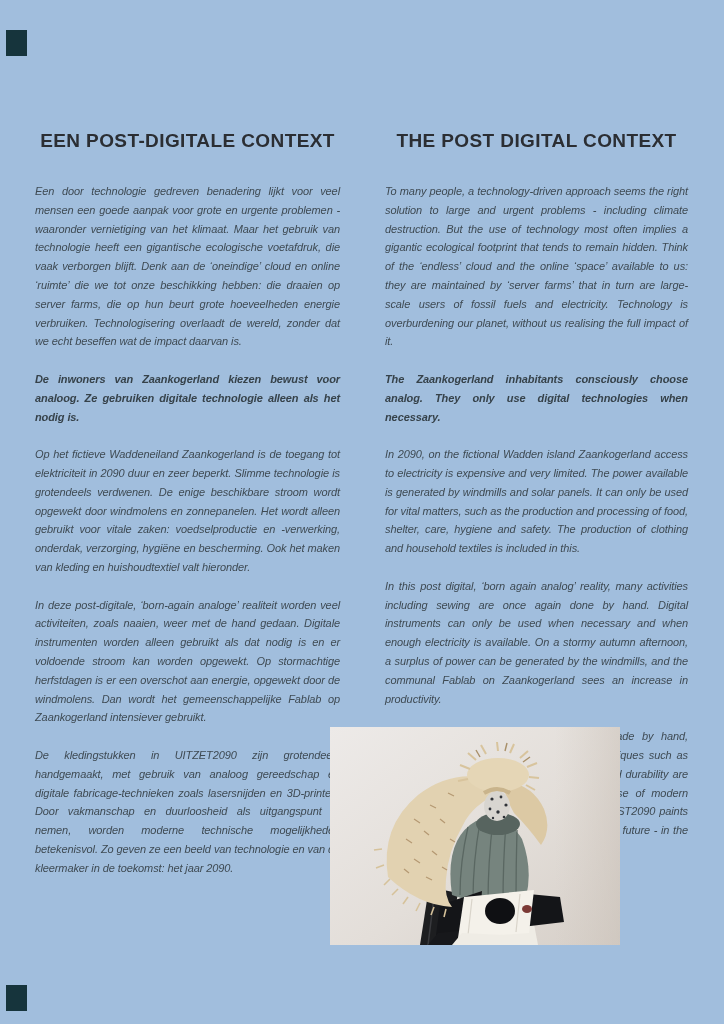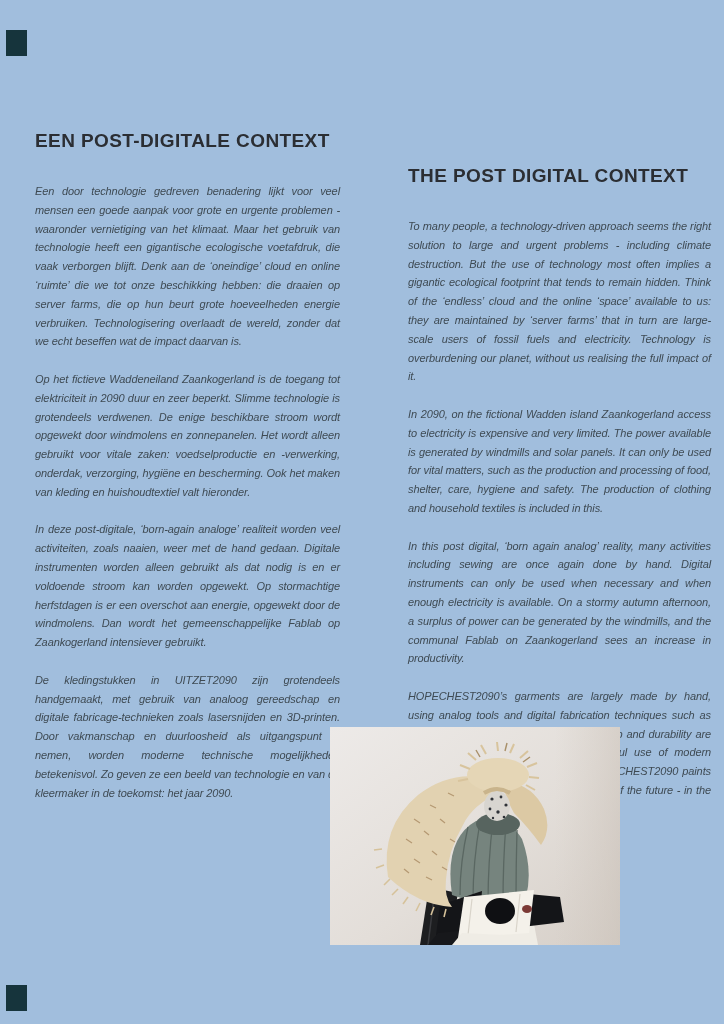--- a/index.html
+++ b/index.html
@@ -9,49 +9,51 @@
   }
   .corner-square{position:absolute;left:6px;width:21px;height:26px;background:#16343c;}
   .corner-square.top{top:30px;}
   .corner-square.bottom{top:985px;}
   .col{
     position:absolute;top:130px;width:305px;
     color:#3e4a53;font-size:11px;line-height:18.8px;letter-spacing:-0.1px;
     text-align:justify;
   }
   .col.left{left:35px;}
-  .col.right{left:408px;width:303px;margin-top:35px;}
+  .col.right{left:385px;width:303px;}
   .col h1{
     font-size:19px;line-height:22px;font-weight:bold;color:#2b2e33;
-    letter-spacing:0.4px;margin:0 0 30px 0;text-align:left;white-space:nowrap;
+    letter-spacing:0.4px;margin:0 0 30px 0;text-align:center;white-space:nowrap;
   }
   .col p{margin:0 0 18.8px 0;font-style:italic;}
   .col p.bold{font-weight:bold;color:#36424a;}
   .photo{position:absolute;left:330px;top:727px;width:290px;height:218px;margin:0;}
   .photo svg{display:block;}
 </style>
 </head>
 <body>
 
 <div class="page">
 
   <div class="corner-square top"></div>
   <div class="corner-square bottom"></div>
 
   <section class="col left">
     <h1>EEN POST-DIGITALE CONTEXT</h1>
     <p>Een door technologie gedreven benadering lijkt voor veel mensen een goede aanpak voor grote en urgente problemen - waaronder vernietiging van het klimaat. Maar het gebruik van technologie heeft een gigantische ecologische voetafdruk, die vaak verborgen blijft. Denk aan de ‘oneindige’ cloud en online ‘ruimte’ die we tot onze beschikking hebben: die draaien op server farms, die op hun beurt grote hoeveelheden energie verbruiken. Technologisering overlaadt de wereld, zonder dat we echt beseffen wat de impact daarvan is.</p>
+    <p class="bold">De inwoners van Zaankogerland kiezen bewust voor analoog. Ze gebruiken digitale technologie alleen als het nodig is.</p>
     <p>Op het fictieve Waddeneiland Zaankogerland is de toegang tot elektriciteit in 2090 duur en zeer beperkt. Slimme technologie is grotendeels verdwenen. De enige beschikbare stroom wordt opgewekt door windmolens en zonnepanelen. Het wordt alleen gebruikt voor vitale zaken: voedselproductie en -verwerking, onderdak, verzorging, hygiëne en bescherming. Ook het maken van kleding en huishoudtextiel valt hieronder.</p>
     <p>In deze post-digitale, ‘born-again analoge’ realiteit worden veel activiteiten, zoals naaien, weer met de hand gedaan. Digitale instrumenten worden alleen gebruikt als dat nodig is en er voldoende stroom kan worden opgewekt. Op stormachtige herfstdagen is er een overschot aan energie, opgewekt door de windmolens. Dan wordt het gemeenschappelijke Fablab op Zaankogerland intensiever gebruikt.</p>
     <p>De kledingstukken in UITZET2090 zijn grotendeels handgemaakt, met gebruik van analoog gereedschap en digitale fabricage-technieken zoals lasersnijden en 3D-printen. Door vakmanschap en duurloosheid als uitgangspunt te nemen, worden moderne technische mogelijkheden betekenisvol. Zo geven ze een beeld van technologie en van de kleermaker in de toekomst: het jaar 2090.</p>
   </section>
 
   <section class="col right">
     <h1>THE POST DIGITAL CONTEXT</h1>
     <p>To many people, a technology-driven approach seems the right solution to large and urgent problems - including climate destruction. But the use of technology most often implies a gigantic ecological footprint that tends to remain hidden. Think of the ‘endless’ cloud and the online ‘space’ available to us: they are maintained by ‘server farms’ that in turn are large-scale users of fossil fuels and electricity. Technology is overburdening our planet, without us realising the full impact of it.</p>
+    <p class="bold">The Zaankogerland inhabitants consciously choose analog. They only use digital technologies when necessary.</p>
     <p>In 2090, on the fictional Wadden island Zaankogerland access to electricity is expensive and very limited. The power available is generated by windmills and solar panels. It can only be used for vital matters, such as the production and processing of food, shelter, care, hygiene and safety. The production of clothing and household textiles is included in this.</p>
     <p>In this post digital, ‘born again analog’ reality, many activities including sewing are once again done by hand. Digital instruments can only be used when necessary and when enough electricity is available. On a stormy autumn afternoon, a surplus of power can be generated by the windmills, and the communal Fablab on Zaankogerland sees an increase in productivity.</p>
     <p>HOPECHEST2090’s garments are largely made by hand, using analog tools and digital fabrication techniques such as laser cutting and 3D printing. Craftsmanship and durability are their starting points, leading to meaningful use of modern technological possibilities. This way, HOPECHEST2090 paints the image of the technology and the tailor of the future - in the year 2090.</p>
   </section>
 
   <figure class="photo">
     <svg viewBox="0 0 290 218" width="290" height="218" xmlns="http://www.w3.org/2000/svg">
       <defs>
         <linearGradient id="wallGrad" x1="0" y1="0" x2="1" y2="1">
           <stop offset="0" stop-color="#edeae8"></stop>

